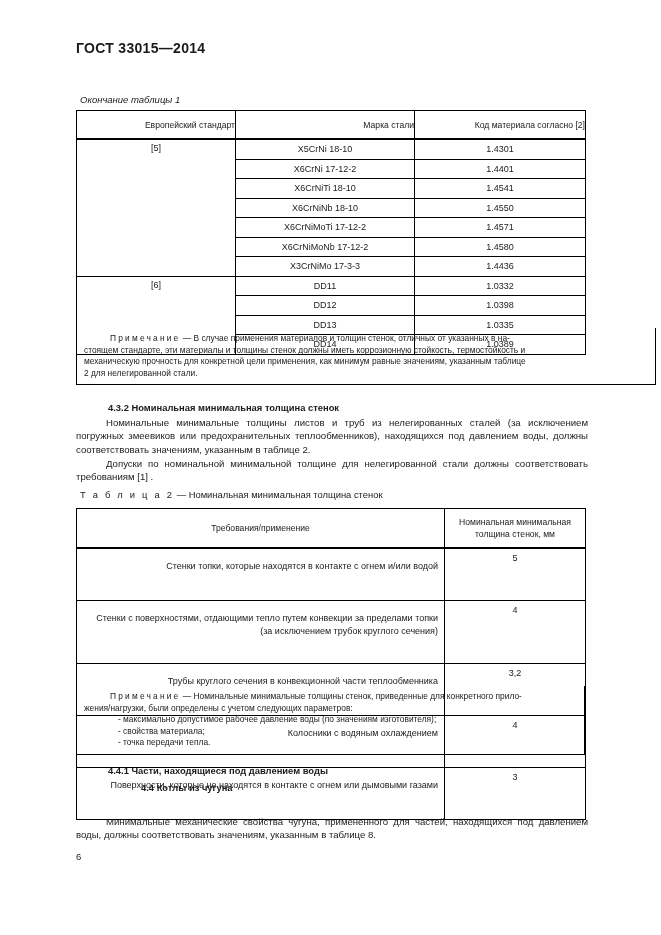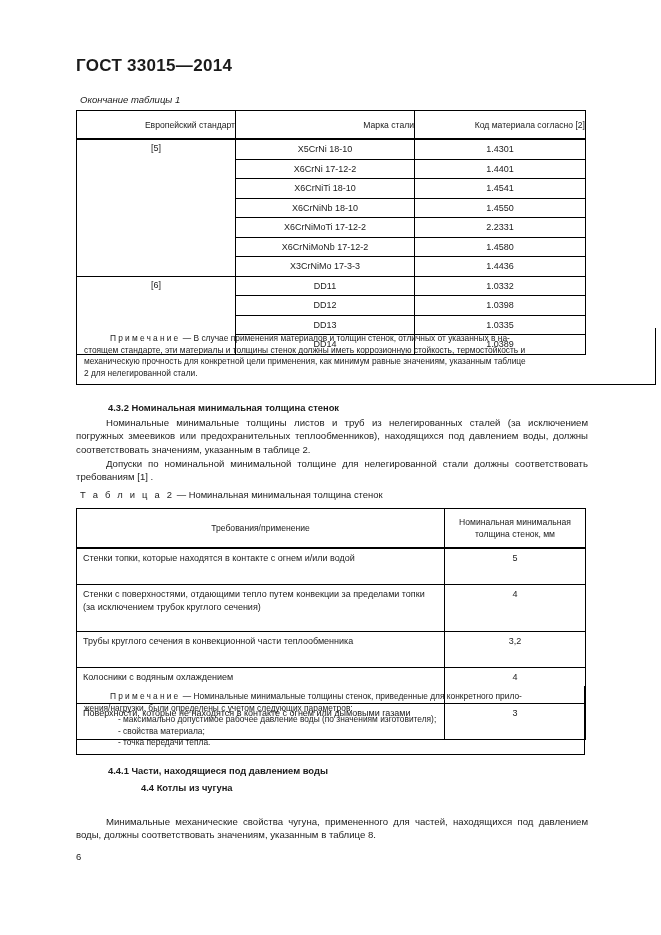--- a/index.html
+++ b/index.html
@@ -17,22 +17,22 @@
   }
   .page {
     position: absolute;
     left: 0; top: 0;
     width: 661px;
     height: 935px;
   }
   .gost-header {
     position: absolute;
     left: 76px;
-    top: 56px;
-    font-size: 17px;
+    top: 40px;
+    font-size: 14px;
     font-weight: bold;
     letter-spacing: 0.3px;
   }
   .table-caption {
     position: absolute;
     font-size: 9.5px;
     font-style: italic;
     left: 80px;
   }
   #cap-t1 { top: 94px; }
@@ -142,22 +142,22 @@
     font-size: 8.6px;
     line-height: 12px;
     border-bottom: 2px solid #000;
   }
   #table2 td {
     font-size: 9px;
     height: 29px;
     line-height: 12.5px;
   }
   #table2 td.req {
-    text-align: left;
-    padding: 3px 6px;
+    text-align: right;
+    padding: 11px 6px;
     vertical-align: top;
   }
   #table2 td.val {
     text-align: center;
     vertical-align: top;
     padding-top: 3px;
   }
   #table2 tr.tall td { height: 40px; }
   .t2-c1 { width: 368px; }
   .t2-c2 { width: 141px; }
@@ -208,21 +208,21 @@
         <tr>
           <td>X6CrNiTi 18-10</td>
           <td>1.4541</td>
         </tr>
         <tr>
           <td>X6CrNiNb 18-10</td>
           <td>1.4550</td>
         </tr>
         <tr>
           <td>X6CrNiMoTi 17-12-2</td>
-          <td>2.2331</td>
+          <td>1.4571</td>
         </tr>
         <tr>
           <td>X6CrNiMoNb 17-12-2</td>
           <td>1.4580</td>
         </tr>
         <tr>
           <td>X3CrNiMo 17-3-3</td>
           <td>1.4436</td>
         </tr>
         <tr>

